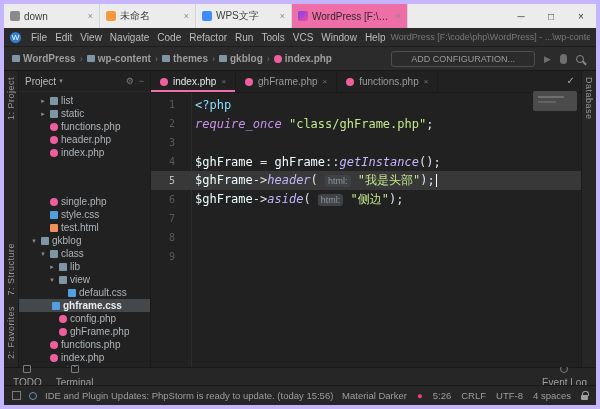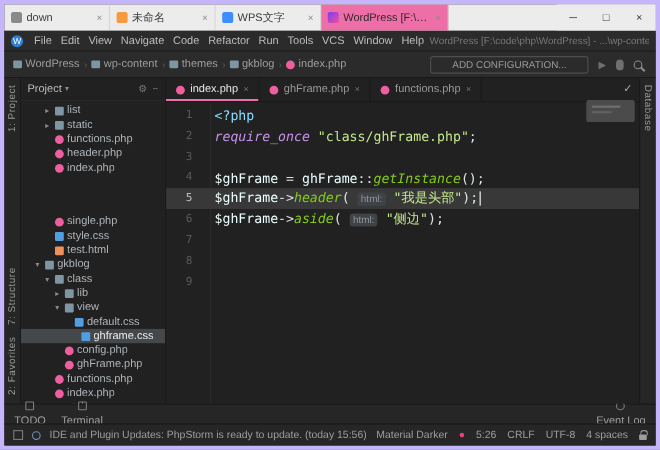--- a/index.html
+++ b/index.html
@@ -19,21 +19,21 @@
   .wbtn{width:30px;display:flex;align-items:center;justify-content:center;font-size:10px;color:#3a3a3a;}
 
   
   .menubar{height:19px;background:#2b2b2b;display:flex;align-items:center;padding:0 6px;gap:1px;flex:none;border-bottom:1px solid #1d1d1d;}
   .appicon{width:11px;height:11px;border-radius:50%;background:#2f7fd3;color:#fff;font-size:8px;display:flex;align-items:center;justify-content:center;margin-right:5px;flex:none;}
   .mitem{font-size:10px;color:#bdbdbd;padding:0 4px;white-space:nowrap;}
   .wintitle{flex:1;text-align:right;font-size:9px;color:#787878;white-space:nowrap;overflow:hidden;padding-right:46px;}
 
   
   .toolbar{height:24px;background:#2b2b2b;display:flex;align-items:center;padding:0 8px;flex:none;border-bottom:1px solid #191919;}
-  .crumbs{display:flex;align-items:flex-end;gap:4px;font-size:10px;color:#9e9e9e;}
+  .crumbs{display:flex;align-items:flex-end;gap:4px;font-size:10px;color:#9e9e9e;font-weight:bold;}
   .crumb{display:flex;align-items:center;gap:3px;white-space:nowrap;}
   .cicon{width:8px;height:7px;background:#7e95a3;border-radius:1px;flex:none;}
   .cicon.php{background:#ef5f9f;border-radius:50%;width:8px;height:8px;}
   .csep{color:#5f5f5f;font-size:9px;}
   .toolbar-right{margin-left:auto;display:flex;align-items:center;gap:9px;}
   .addcfg{font-size:9px;color:#9a9a9a;border:1px solid #4e4e4e;border-radius:3px;padding:2px 19px;white-space:nowrap;}
   .playicon{color:#6f6f6f;font-size:9px;}
   .bugicon{width:7px;height:10px;background:#6f6f6f;border-radius:4px;}
   .mag{width:8px;height:8px;border:1.5px solid #8a8a8a;border-radius:50%;position:relative;margin-right:4px;}
   .mag::after{content:"";position:absolute;width:5px;height:1.5px;background:#8a8a8a;transform:rotate(45deg);right:-4px;bottom:-2px;}
@@ -74,21 +74,21 @@
   .ebody{flex:1;position:relative;overflow:hidden;font-family:"DejaVu Sans Mono","Liberation Mono",monospace;padding-top:2px;}
   .ebody::before{content:"";position:absolute;left:40px;top:0;bottom:0;width:1px;background:#2d2d2d;}
   .cline{display:flex;height:19px;align-items:center;position:relative;}
   .cline.current{background:#383838;}
   .lnum{width:36px;text-align:right;padding-right:12px;font-size:10px;color:#5a5a5a;flex:none;}
   .cline.current .lnum{color:#bdbdbd;}
   .lbody{white-space:pre;font-size:12px;padding-left:8px;color:#dbe3e8;}
   .tok-tag{color:#89ddff;}
   .tok-kw{color:#c792ea;font-style:italic;}
   .tok-str{color:#c3e88d;}
-  .tok-fn{color:#84cc16;font-style:italic;}
+  .tok-fn{color:#c4b5fd;font-style:italic;}
   .tok-var{color:#eeffff;}
   .tok-cls{color:#eeffff;}
   .tok-pl{color:#dbe3e8;}
   .tok-hint{background:#3f4347;color:#8f959a;border-radius:3px;font-size:9px;padding:1px 3px;font-style:normal;font-family:"Liberation Sans",sans-serif;}
   .caret{display:inline-block;width:1.5px;height:13px;background:#fff;vertical-align:middle;margin-left:1px;}
   .inspect{position:absolute;top:4px;right:6px;color:#9fb0a4;font-size:10px;}
   .mini{position:absolute;top:20px;right:4px;width:44px;height:20px;background:#4b4b4b;border-radius:2px;}
   .mini::before{content:"";position:absolute;left:5px;top:5px;width:26px;height:2px;background:#6e6e6e;}
   .mini::after{content:"";position:absolute;left:5px;top:10px;width:18px;height:2px;background:#626262;}
 
@@ -274,21 +274,21 @@
           <div class="trow" style="padding-left: 29px;">
             <span class="arrow">▾</span>
             <span class="ficon folder"></span>
             <span class="tname">view</span>
           </div>
           <div class="trow" style="padding-left: 38px;">
             <span class="arrow"></span>
             <span class="ficon css"></span>
             <span class="tname">default.css</span>
           </div>
-          <div class="trow sel" style="padding-left: 44px;">
+          <div class="trow sel" style="padding-left: 22px; font-weight: bold;">
             <span class="arrow"></span>
             <span class="ficon css"></span>
             <span class="tname">ghframe.css</span>
           </div>
           <div class="trow" style="padding-left: 29px;">
             <span class="arrow"></span>
             <span class="ficon php"></span>
             <span class="tname">config.php</span>
           </div>
           <div class="trow" style="padding-left: 29px;">

